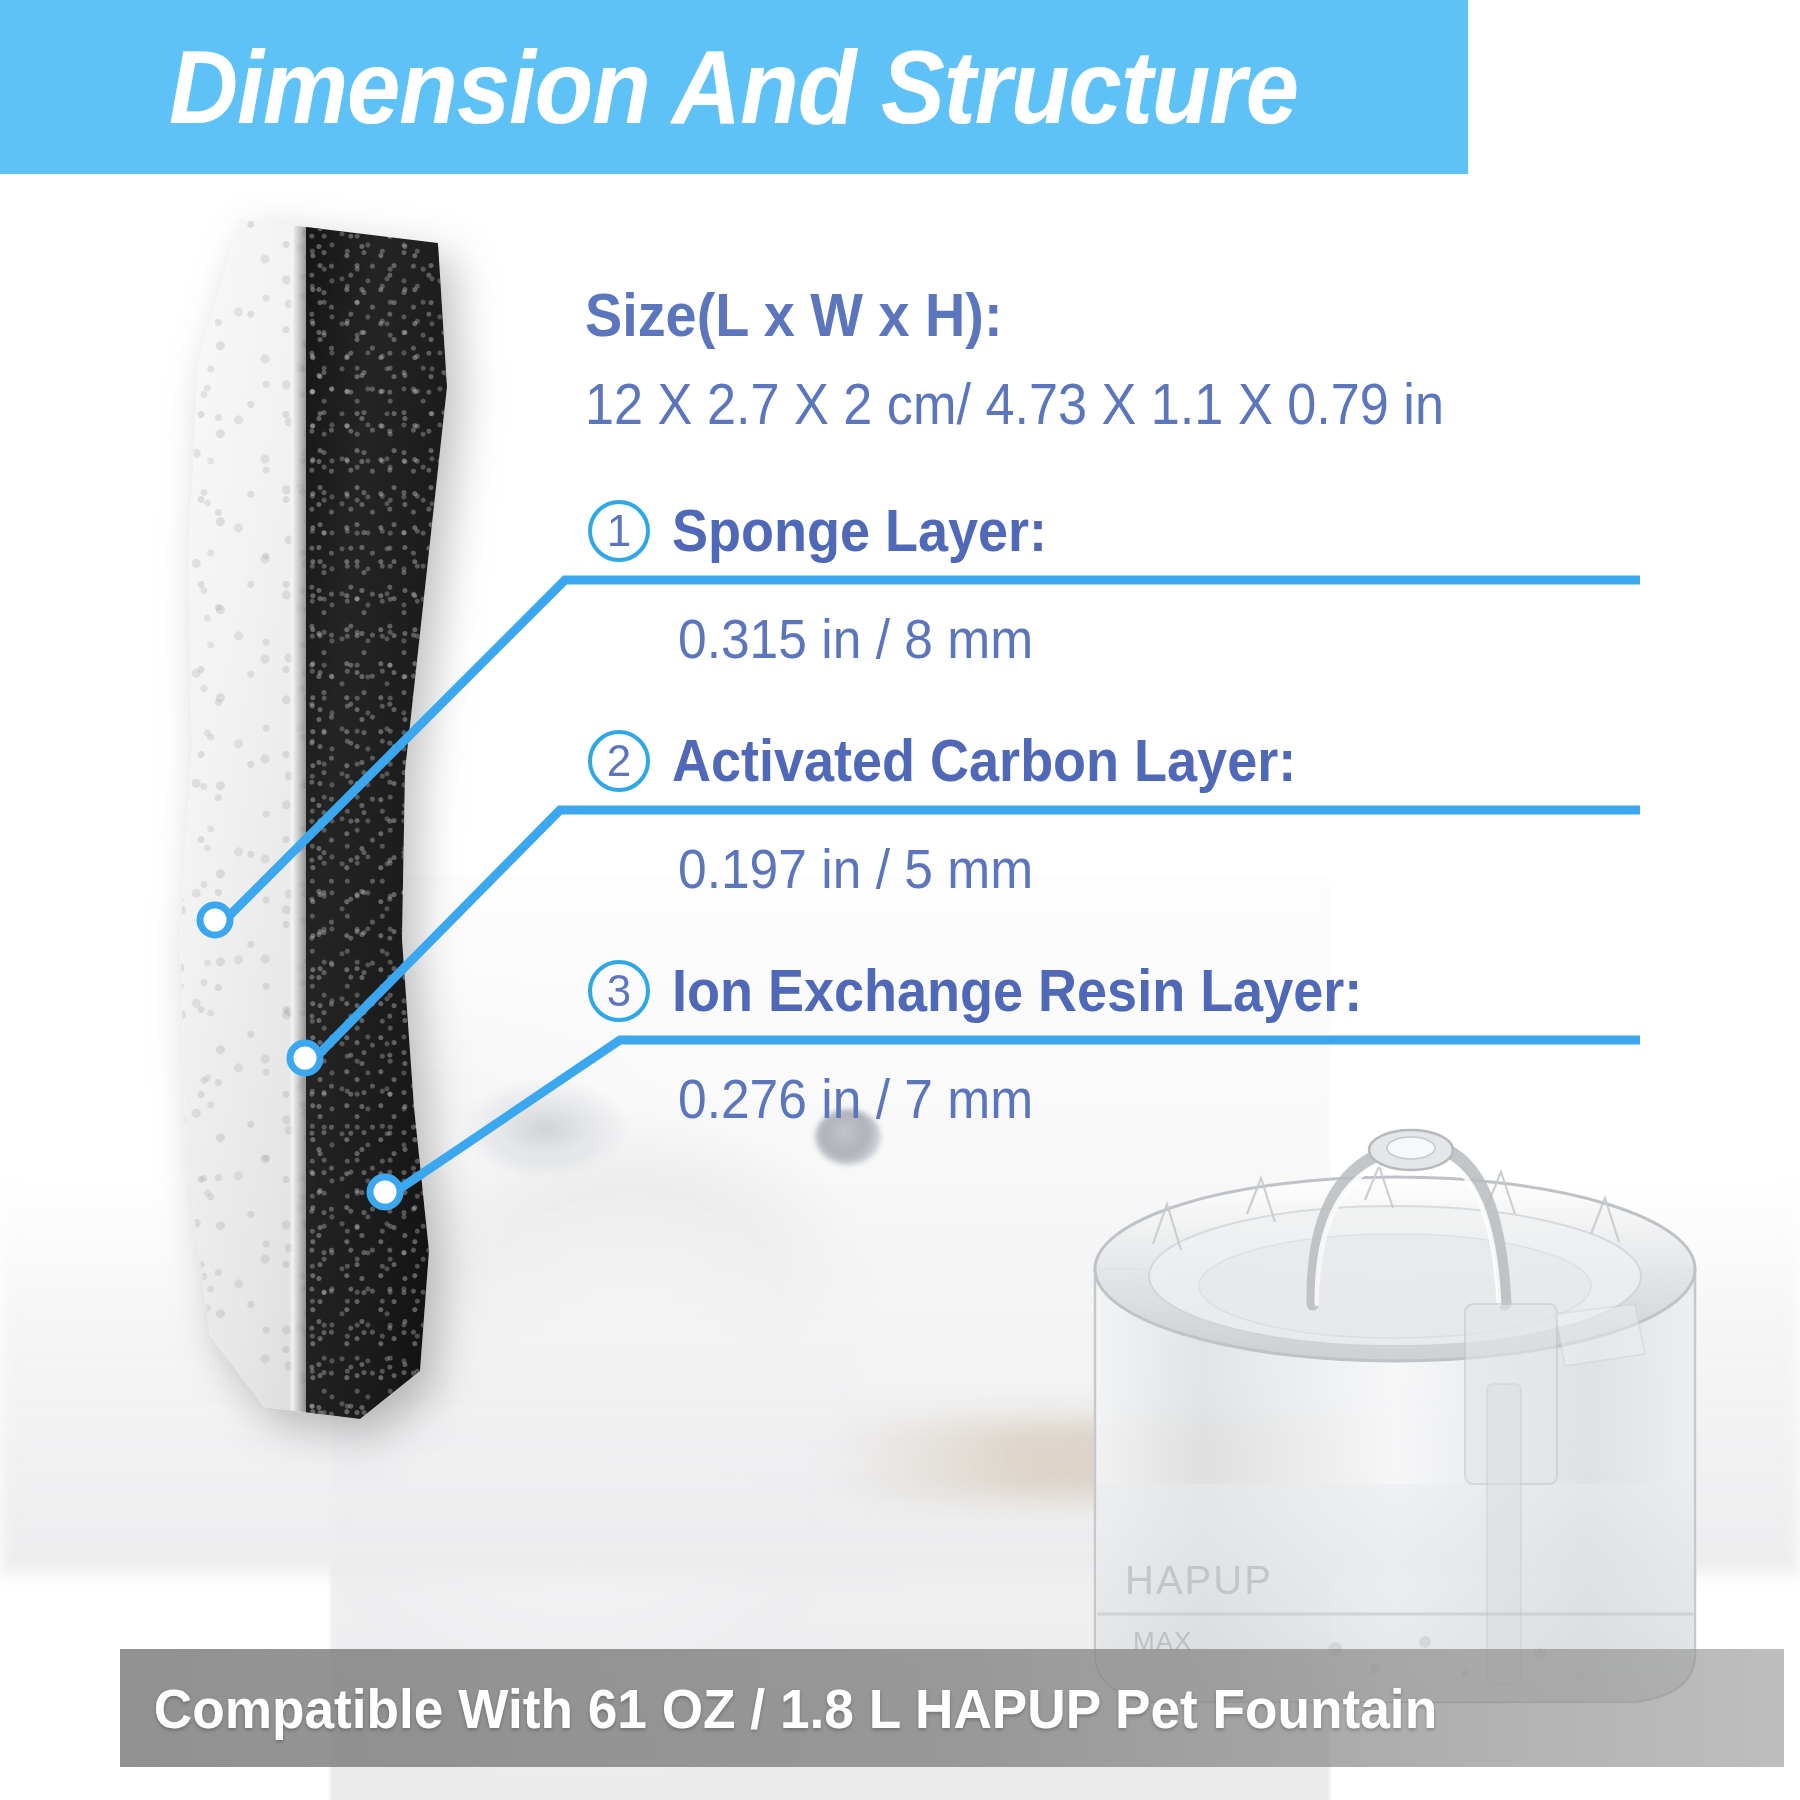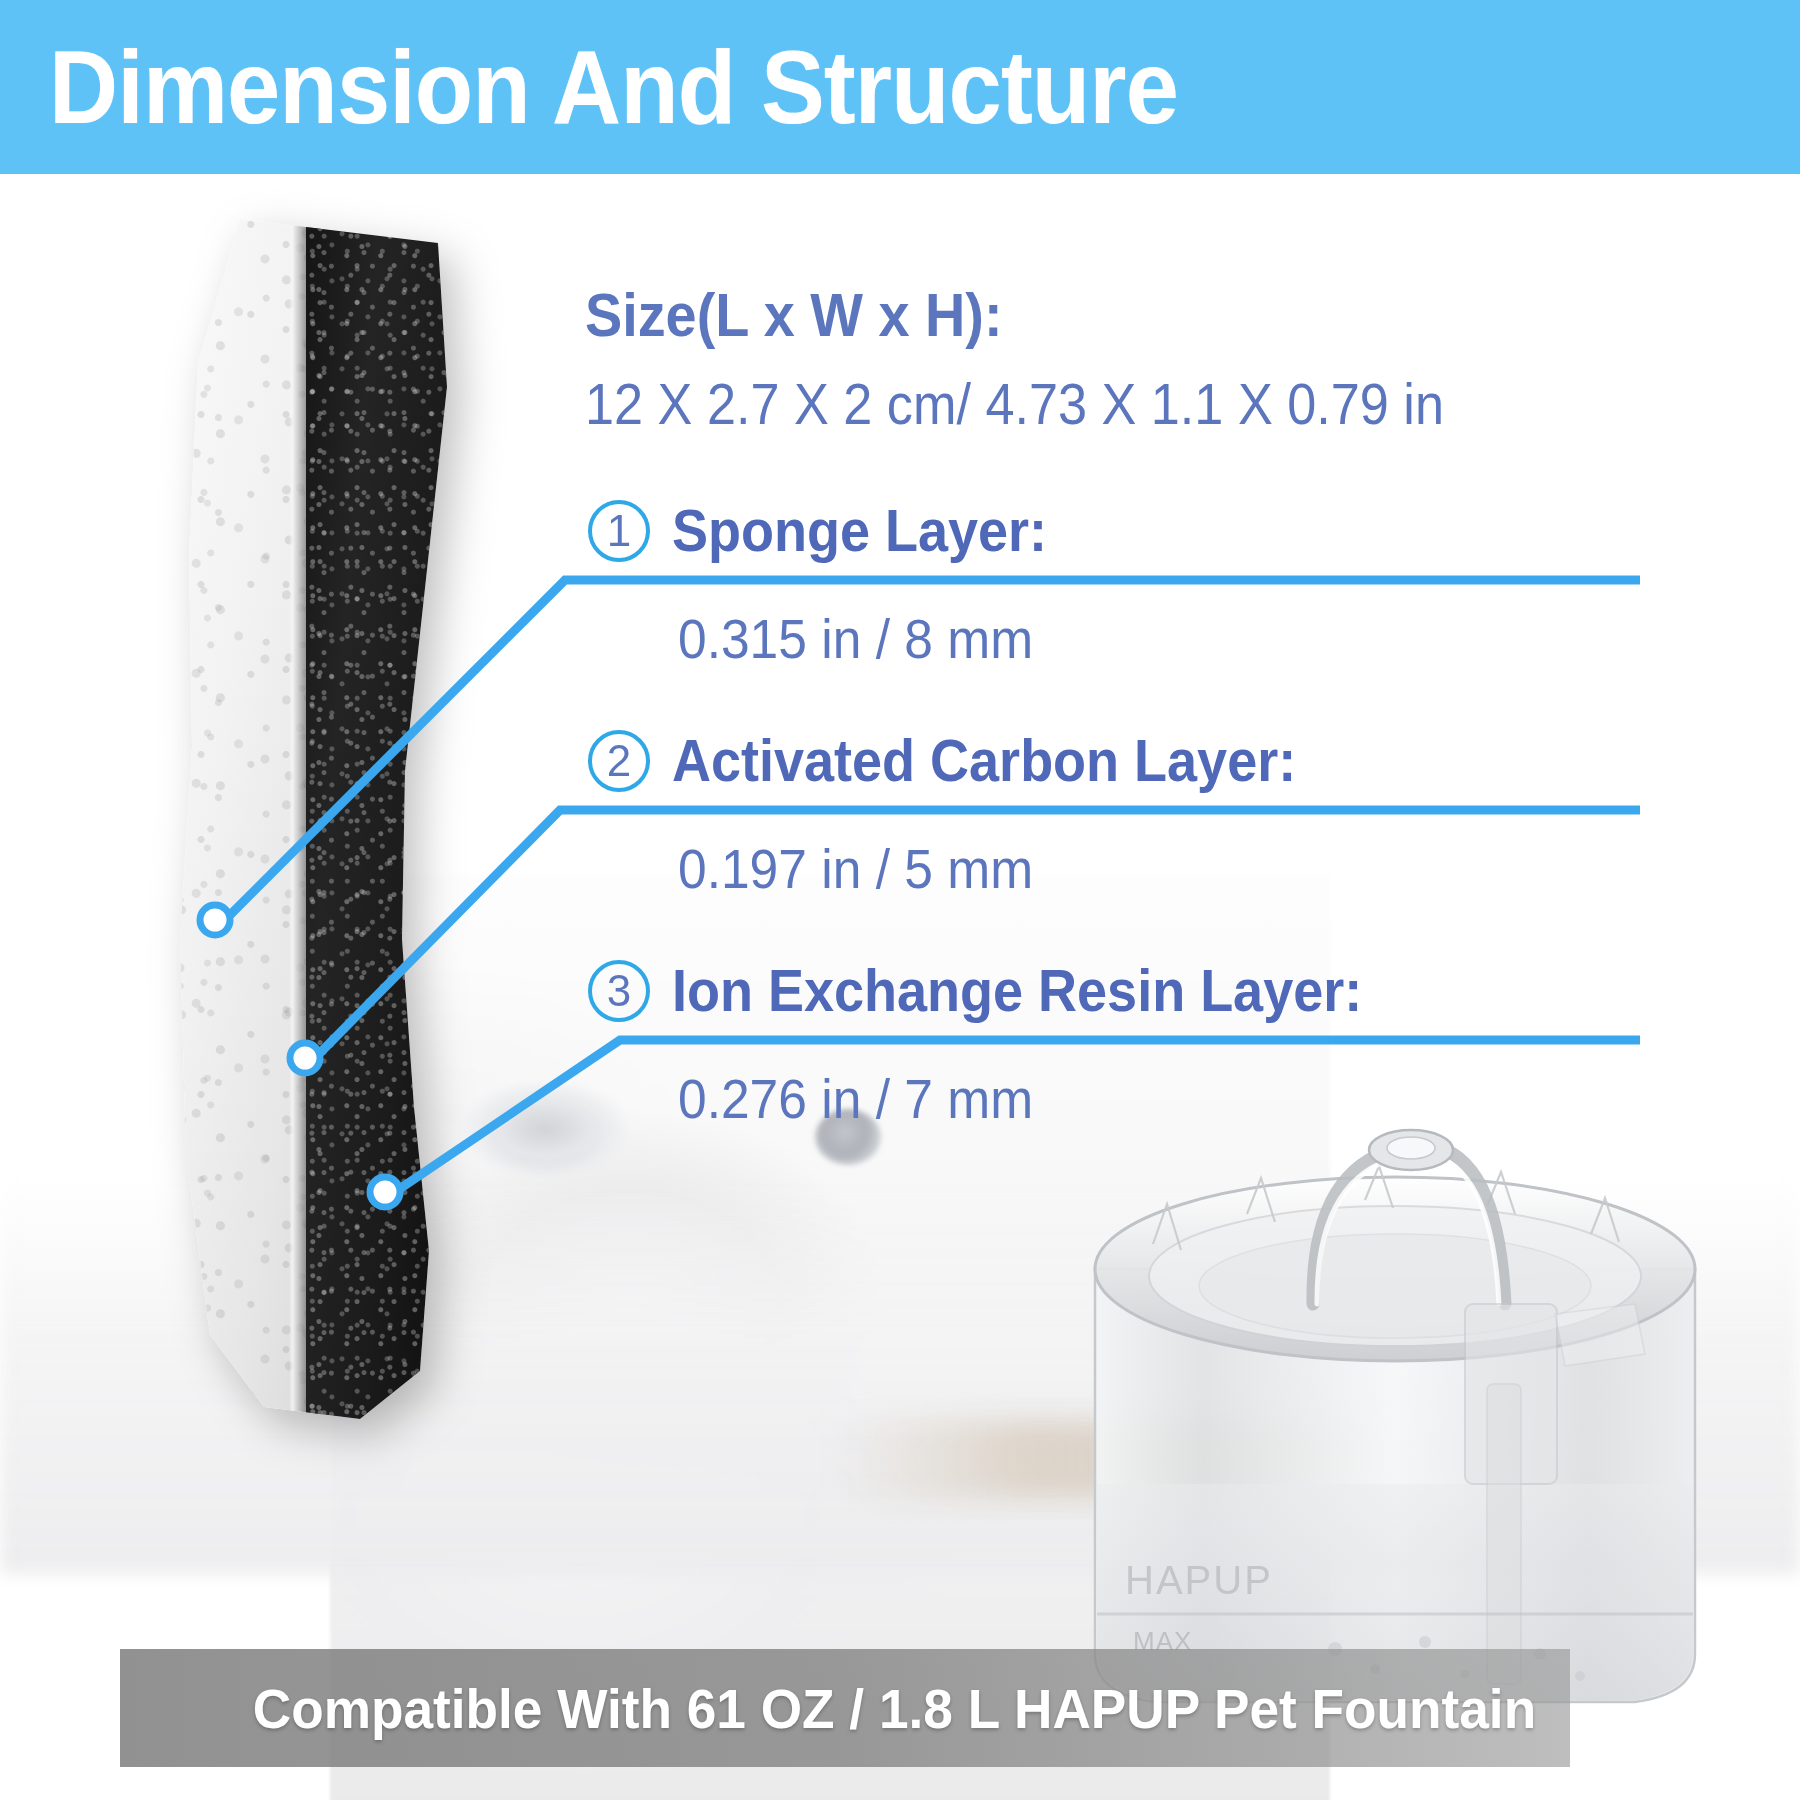--- a/index.html
+++ b/index.html
@@ -6,23 +6,23 @@
   html,body { width:1800px; height:1800px; }
   body {
     font-family:"Liberation Sans", sans-serif;
     background:#ffffff;
     overflow:hidden;
     position:relative;
   }
 
   
   .header{
-    position:absolute; left:0; top:0; width:1800px; height:174px;
+    position:absolute; left:0; top:0; width:1468px; height:174px;
     background:#5FC2F7;
-    display:flex; align-items:center; justify-content:flex-start;
+    display:flex; align-items:center; justify-content:center;font-style:italic;
   }
   .header-title{
     color:#ffffff;
     font-size:104px;
     font-weight:bold;
     letter-spacing:-1px;
     transform:scaleX(0.92);
     white-space:nowrap;
     text-shadow:0 0 1px rgba(255,255,255,.4);
   }
@@ -169,23 +169,23 @@
   .item-value{
     position:absolute; color:#5C76BE; font-size:56px; font-weight:normal;
     transform:scaleX(0.92); transform-origin:left center; white-space:nowrap;
   }
 
   
   .fountain{ position:absolute; left:1035px; top:880px; width:740px; height:660px; }
 
   
   .banner{
-    position:absolute; left:120px; top:1475px; width:1450px; height:118px;
+    position:absolute; left:120px; top:1475px; width:1664px; height:118px;
     background:linear-gradient(90deg, rgba(118,118,118,.80) 0%, rgba(128,128,128,.78) 50%, rgba(150,150,150,.62) 100%);
-    display:flex; align-items:center; justify-content:flex-end;
+    display:flex; align-items:center; justify-content:flex-start;
   }
   .banner-text{
     color:#ffffff; font-size:56px; font-weight:bold;
     transform:scaleX(0.95); white-space:nowrap;
     text-shadow:0 2px 4px rgba(0,0,0,.25);
   }
 </style>
 </head>
 <body>
 

